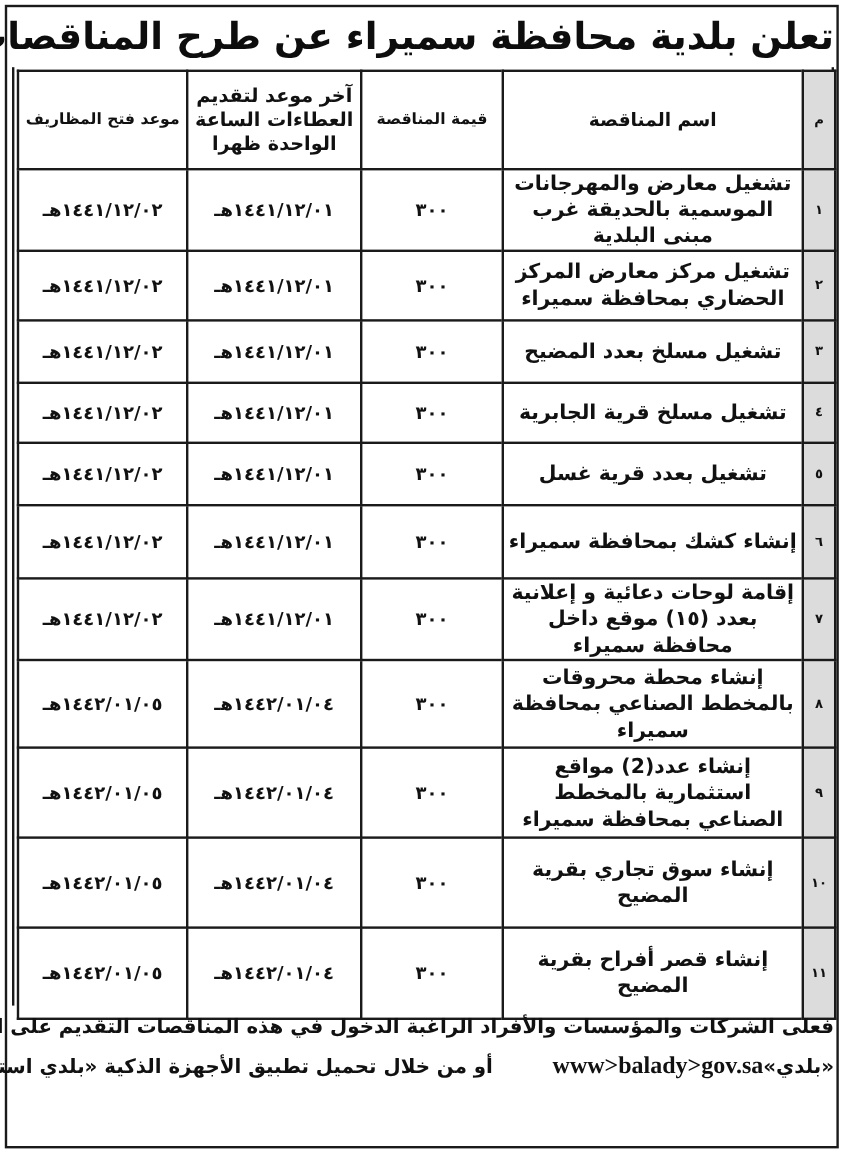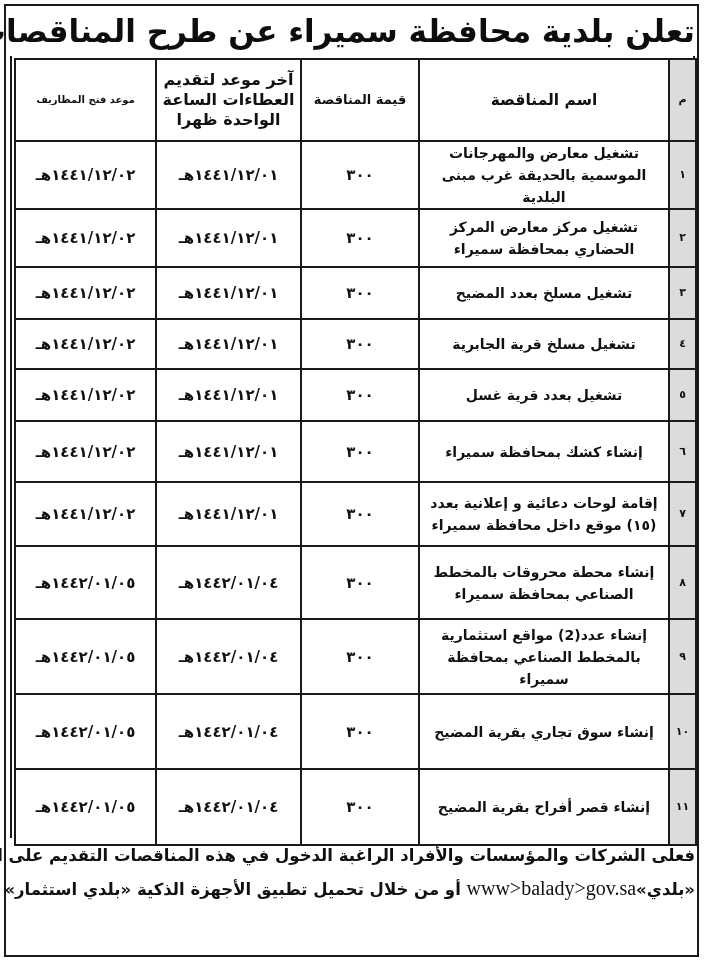--- a/index.html
+++ b/index.html
@@ -15,27 +15,27 @@
   table.tenders { position:absolute; left:14px; top:58px; width:681px;
                   border-collapse:collapse; direction:rtl; table-layout:fixed; }
   table.tenders td, table.tenders th { border:2px solid #1a1a1a; text-align:center;
                   vertical-align:middle; padding:0 4px; box-sizing:border-box; }
   th { font-weight:bold; font-size:13px; line-height:20px; height:82px; }
   td { font-weight:bold; font-size:15px; line-height:22px; }
   .col-num { width:27px; background:#dcdcdc; font-size:11px; }
   .col-name { width:250px; font-size:15.5px; }
   .col-value { width:118px; }
   .col-deadline { width:145px; font-size:16px; }
-  .col-open { width:141px; font-size:10px;border-radius:25px; }
-  td.name { font-size:14px; }
+  .col-open { width:141px; font-size:13px;border-radius:25px; }
+  td.name { font-size:17px; }
   td.date { font-size:15px; letter-spacing:0.5px; }
   .footer { position:absolute; left:10px; right:10px; top:840px; height:112px;
             direction:rtl; text-align:center; font-weight:bold; font-size:16.5px; line-height:32px; }
   .footer .line { white-space:nowrap; }
-  .url { font-family:"Liberation Serif", serif; font-weight:normal; font-size:20px; }
+  .url { font-family:"Liberation Serif", serif; font-weight:bold; font-size:20px;margin-left:44px; }
 </style>
 </head>
 <body>
 
 <div class="frame"></div>
 <div class="inner-left"></div>
 <div class="inner-right"></div>
 
 <div class="title">تعلن بلدية محافظة سميراء عن طرح المناقصات التالية :</div>
 

